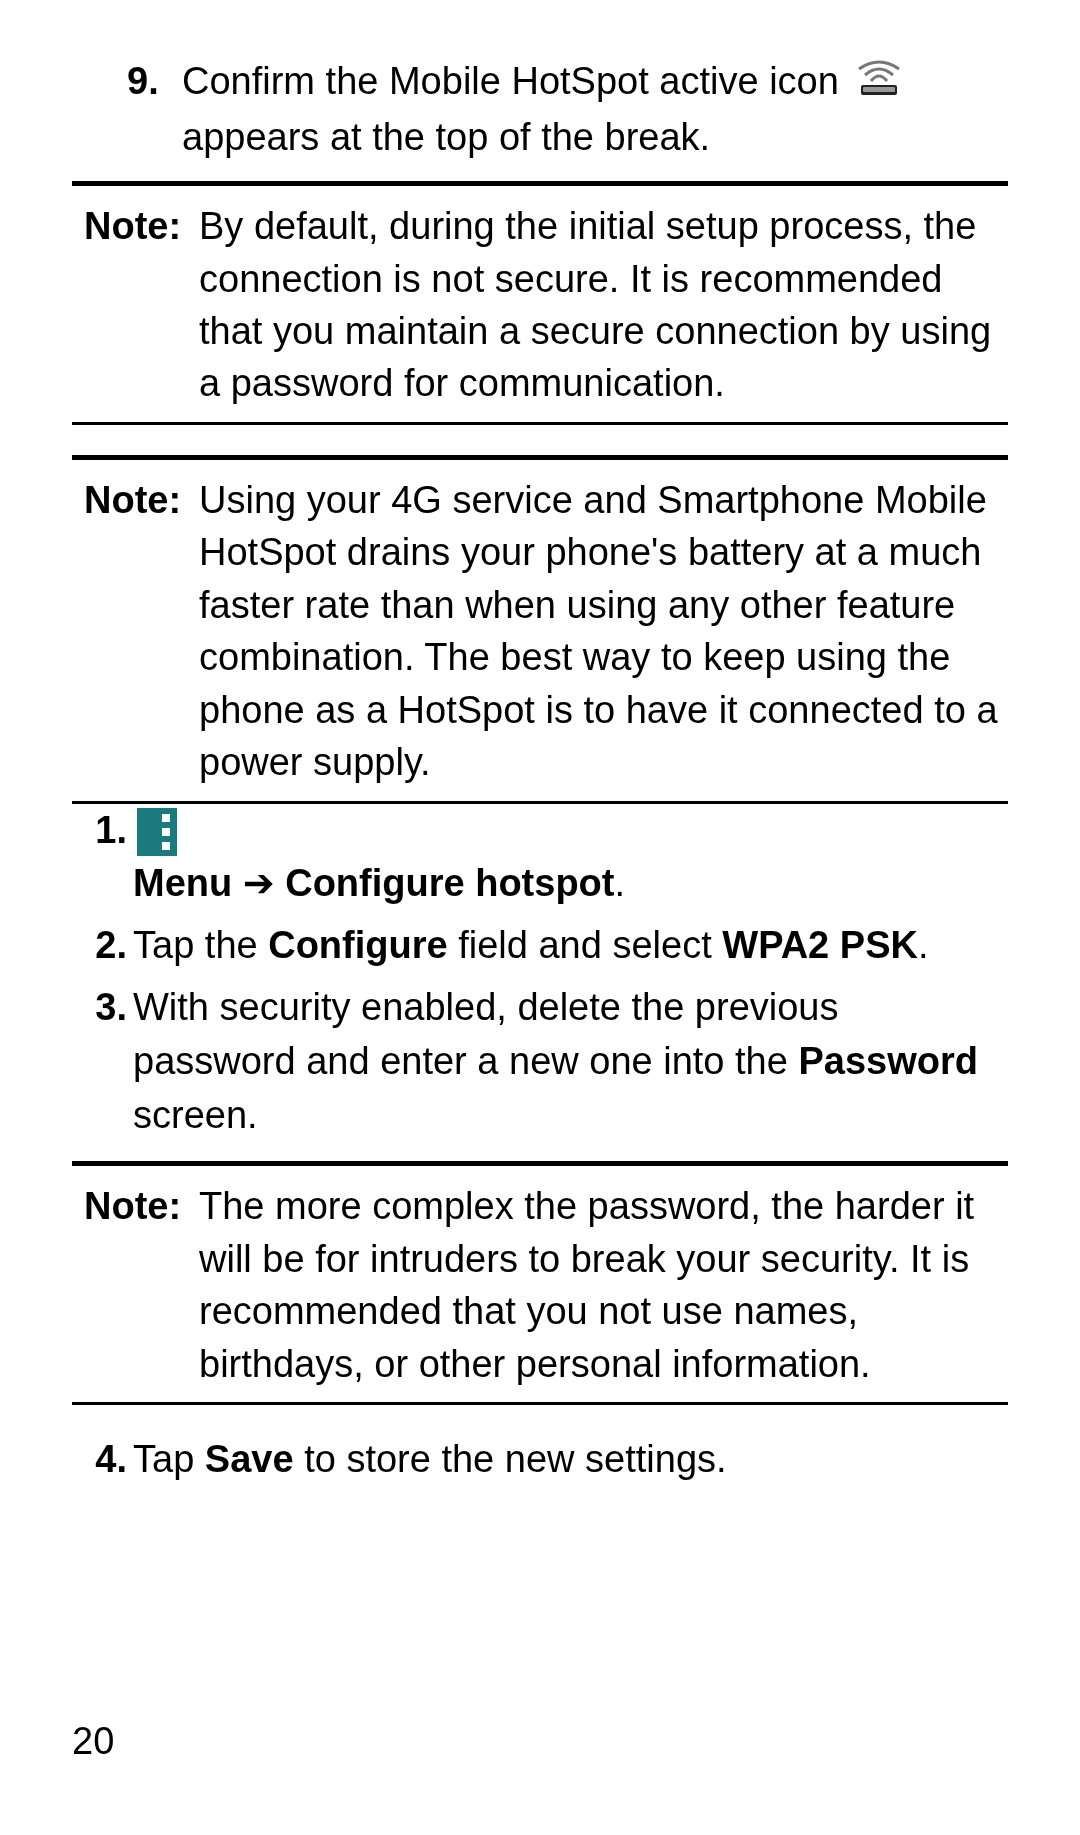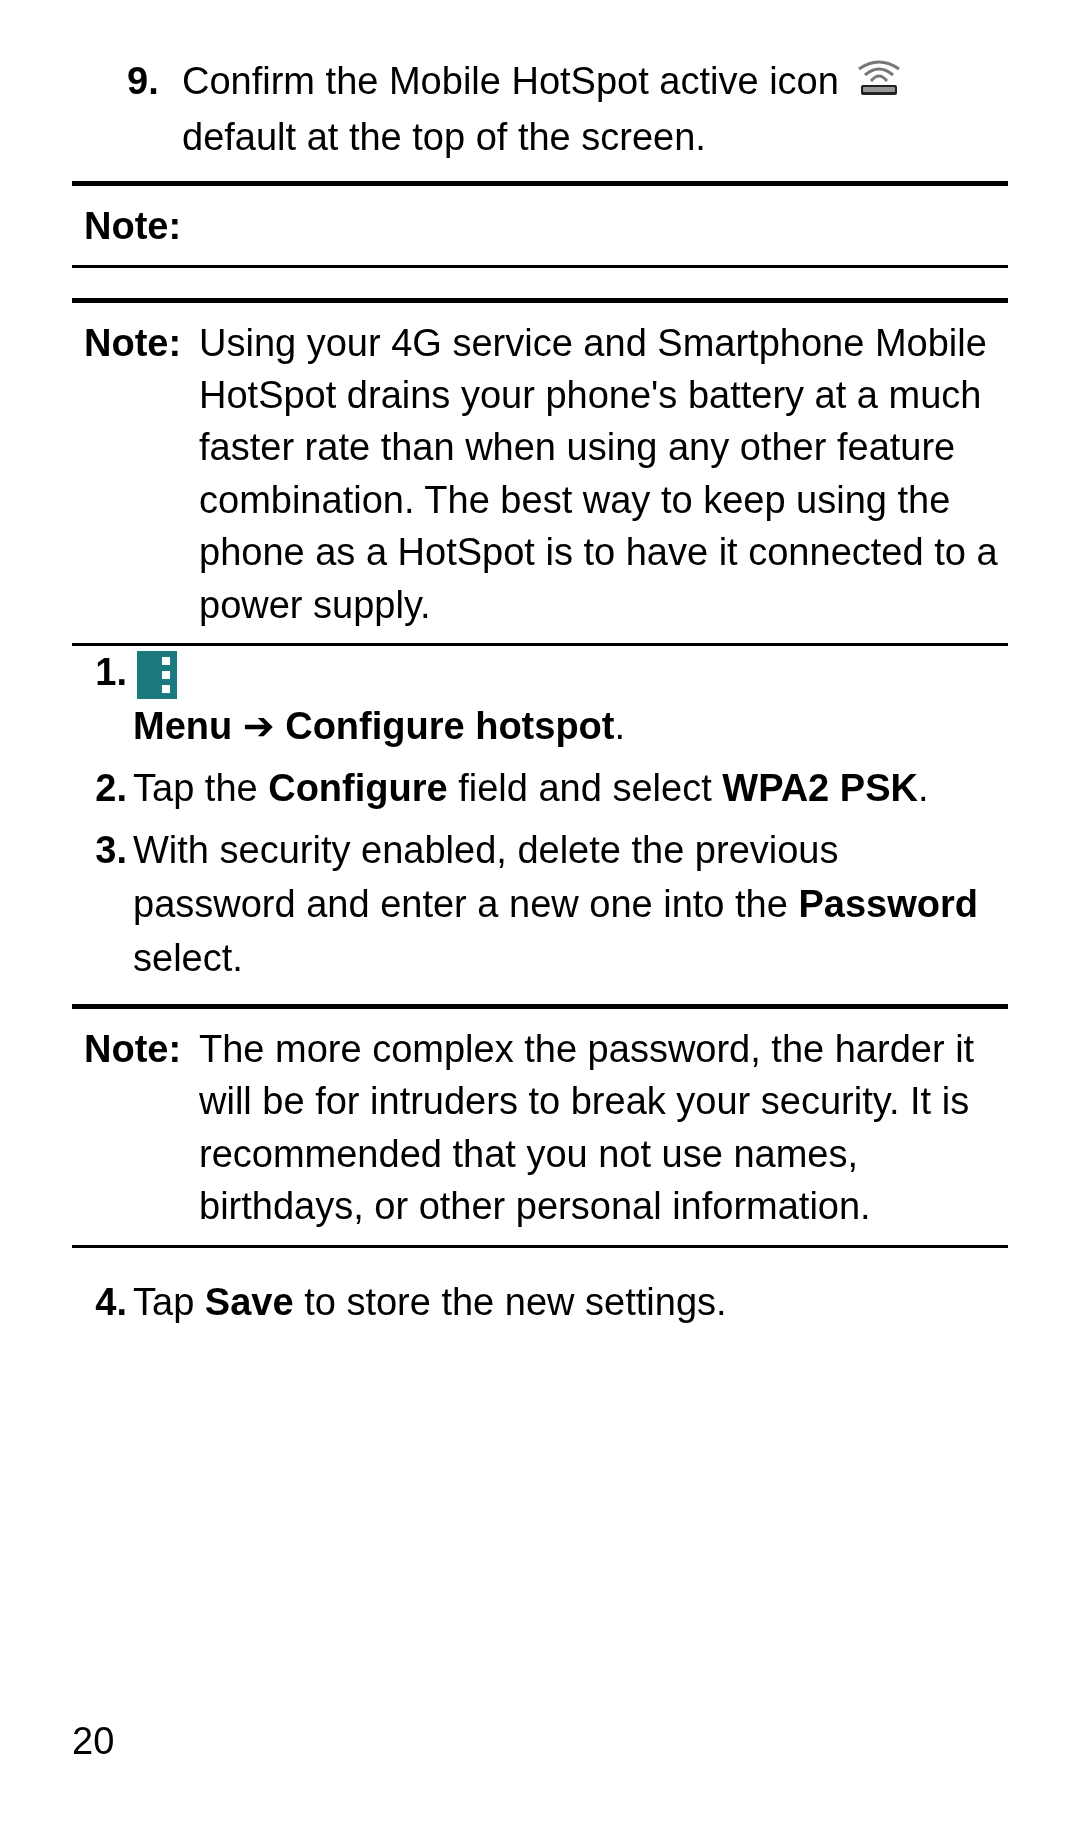--- a/index.html
+++ b/index.html
@@ -37,27 +37,28 @@
       <span>Confirm the Mobile HotSpot active icon</span>
       <span class="hotspot-icon">
         <svg width="52" height="40" viewBox="0 0 52 40">
           <path d="M6 12 Q26 -2 46 12" fill="none" stroke="#777" stroke-width="3"></path>
           <path d="M12 18 Q26 6 40 18" fill="none" stroke="#777" stroke-width="3"></path>
           <path d="M18 24 Q26 14 34 24" fill="none" stroke="#777" stroke-width="3"></path>
           <rect x="8" y="28" width="36" height="10" rx="2" fill="#222"></rect>
           <rect x="10" y="30" width="32" height="5" rx="1" fill="#999"></rect>
         </svg>
       </span>
-      <span>default at the top of the screen.</span>
+      <span>appears at the top of the break.</span>
     </div>
   </div>
 
   <hr class="hr-thick">
   <div class="note note-block">
     <div class="lbl">Note:</div>
+    <div class="body">By default, during the initial setup process, the connection is not secure. It is recommended that you maintain a secure connection by using a password for communication.</div>
   </div>
   <hr class="hr-thin">
 
   <div class="gap"></div>
 
   <hr class="hr-thick">
   <div class="note note-block">
     <div class="lbl">Note:</div>
     <div class="body">Using your 4G service and Smartphone Mobile HotSpot drains your phone's battery at a much faster rate than when using any other feature combination. The best way to keep using the phone as a HotSpot is to have it connected to a power supply.</div>
   </div>
@@ -76,21 +77,21 @@
     </li>
     <li>
       <div class="num">2.</div>
       <div class="body">
         <span>Tap the </span><span class="b">Configure</span><span> field and select </span><span class="b">WPA2 PSK</span><span>.</span>
       </div>
     </li>
     <li>
       <div class="num">3.</div>
       <div class="body">
-        <span>With security enabled, delete the previous password and enter a new one into the </span><span class="b">Password</span><span> select.</span>
+        <span>With security enabled, delete the previous password and enter a new one into the </span><span class="b">Password</span><span> screen.</span>
       </div>
     </li>
   </ol>
 
   <hr class="hr-thick">
   <div class="note note-block">
     <div class="lbl">Note:</div>
     <div class="body">The more complex the password, the harder it will be for intruders to break your security. It is recommended that you not use names, birthdays, or other personal information.</div>
   </div>
   <hr class="hr-thin">

